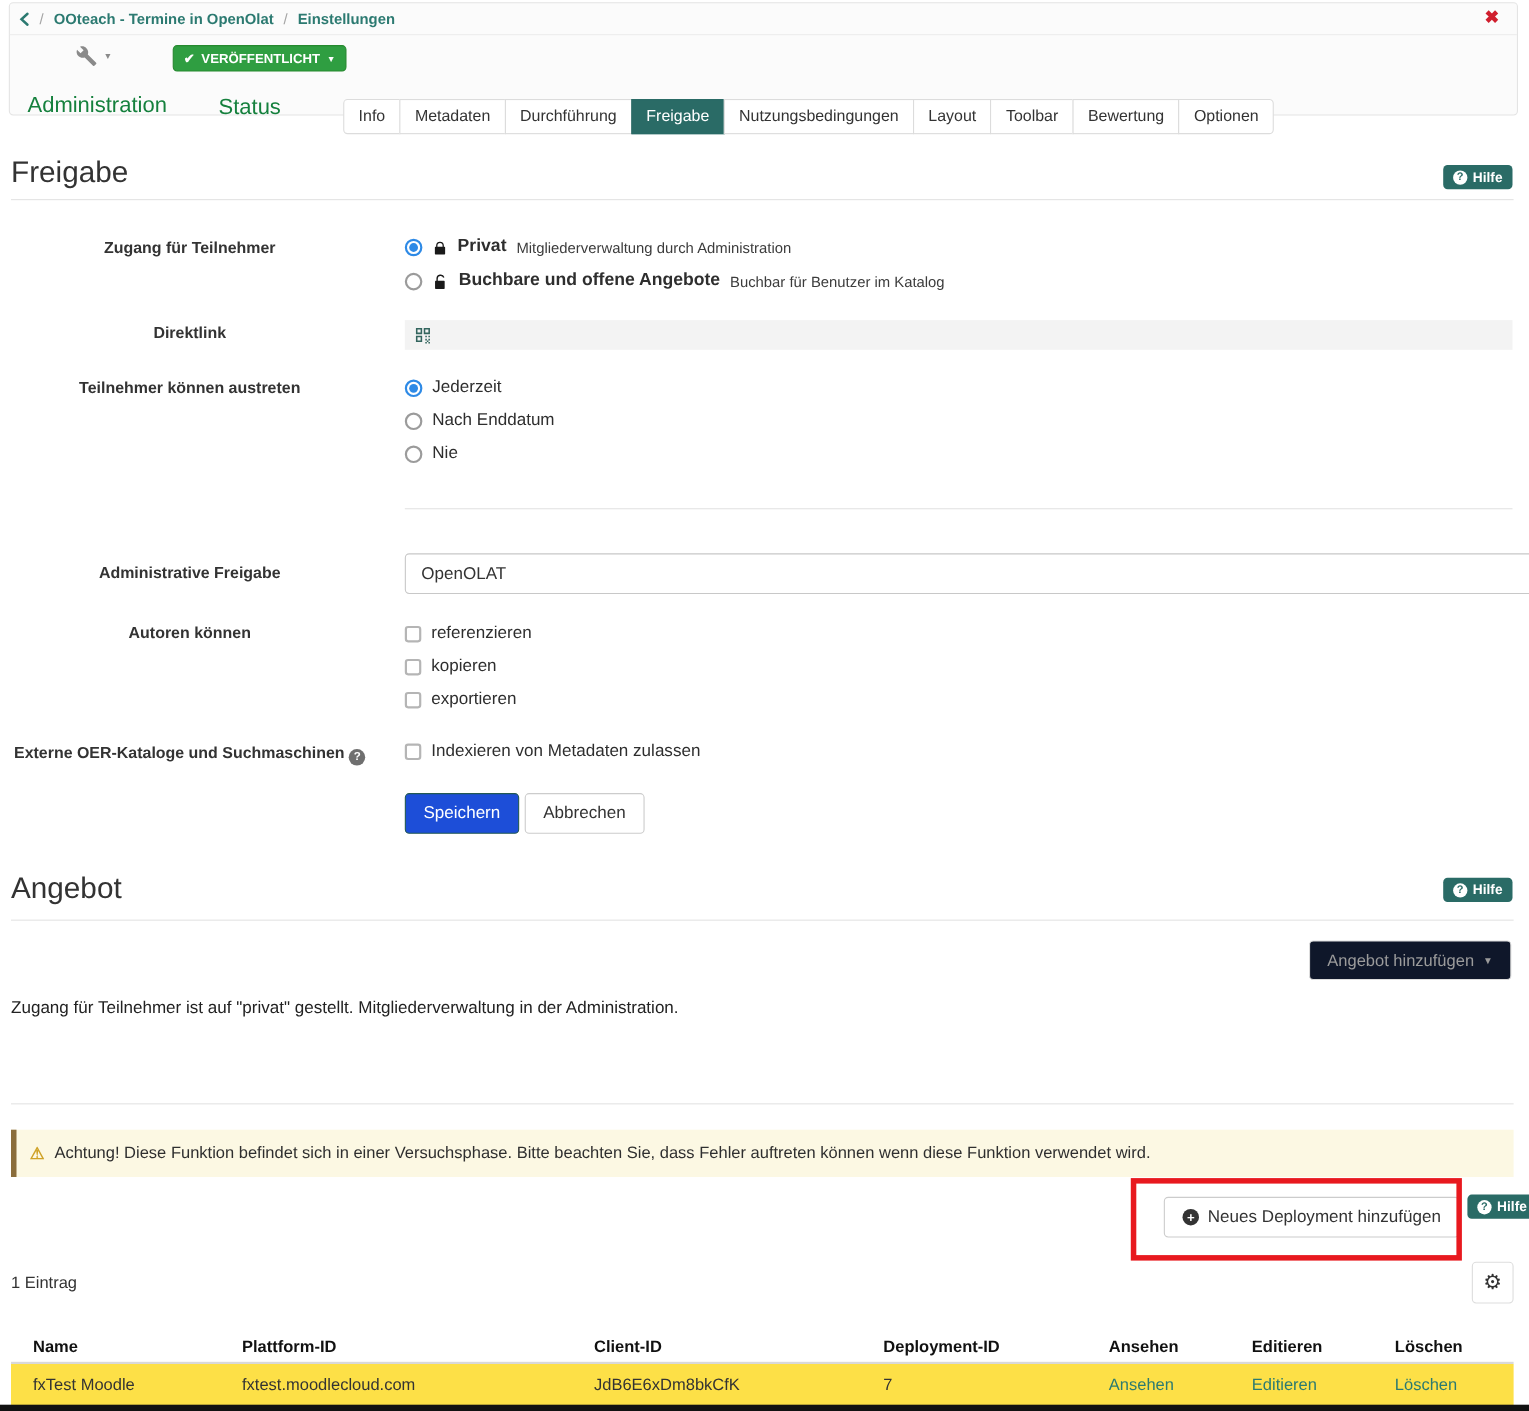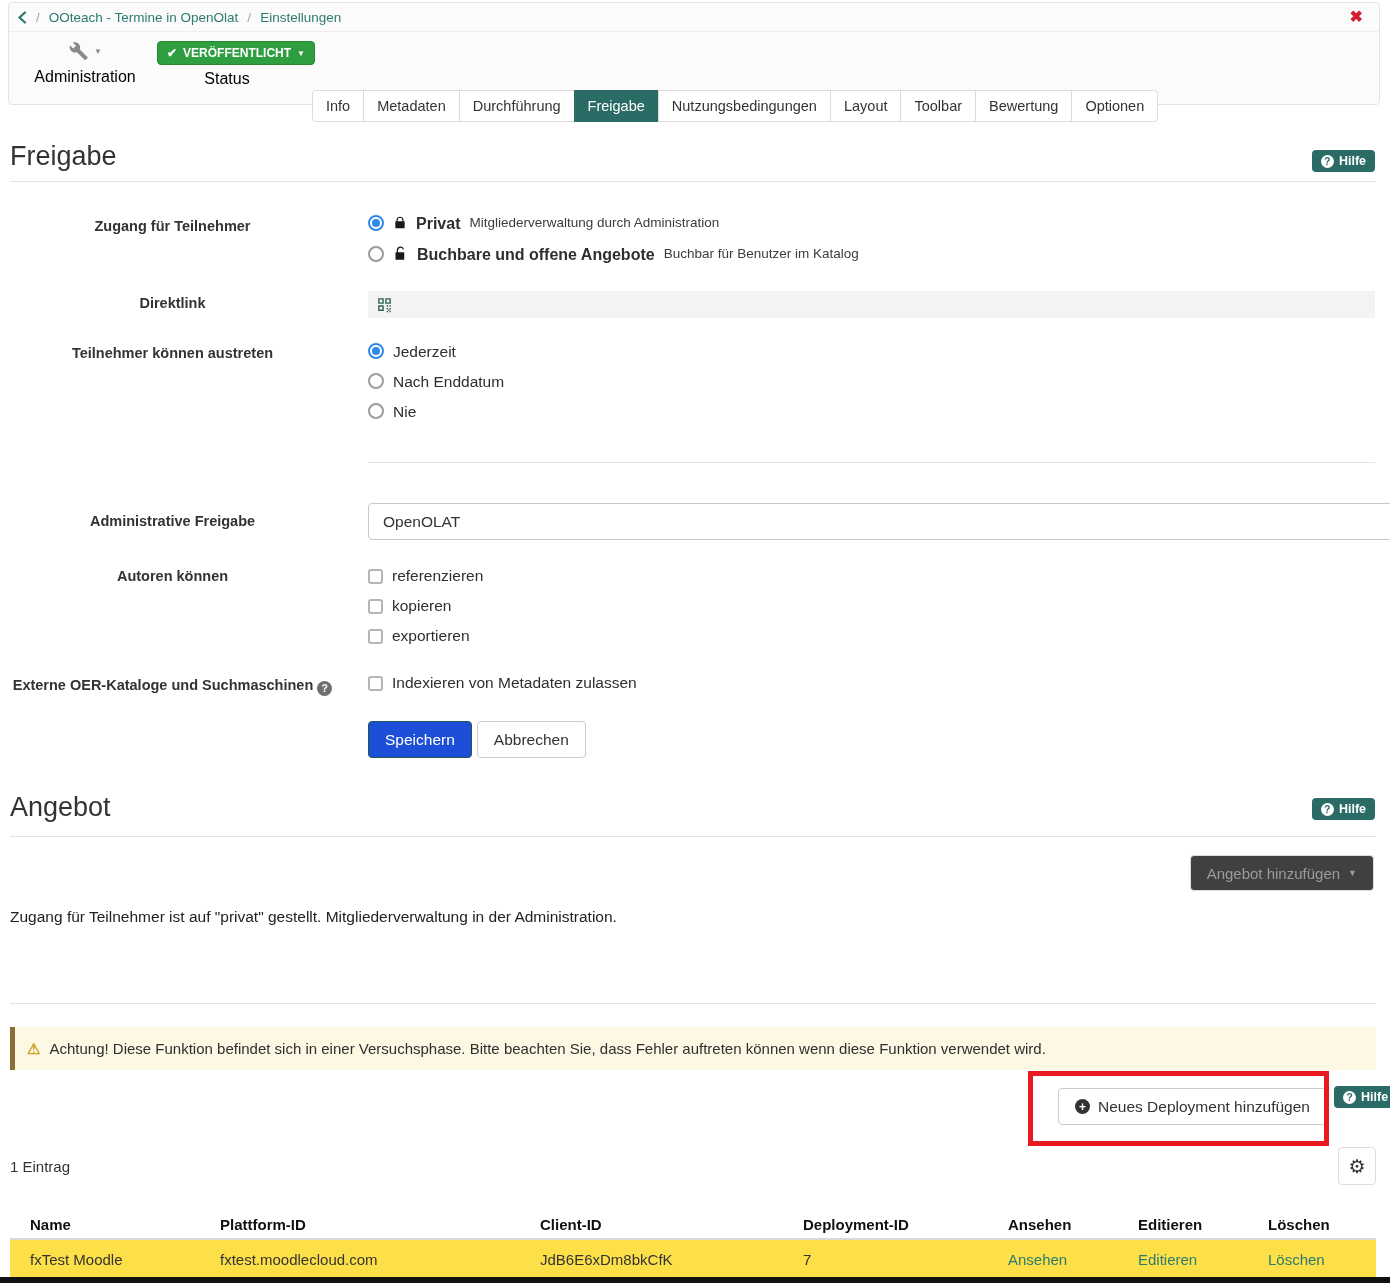--- a/index.html
+++ b/index.html
@@ -12,30 +12,30 @@
   
   .header-box {
     position:absolute; left:8px; top:2px; width:1372px; height:103px;
     background:#fbfbfb; border:1px solid #e4e4e4; border-radius:4px;
   }
   .breadcrumb-bar {
     height:29px; border-bottom:1px solid #ededed;
     display:flex; align-items:center; padding-left:8px; gap:9px;
     font-size:13.5px;
   }
-  .crumb-link { color:#2c7a71; text-decoration:none; cursor:pointer; }
+  .crumb-link { color:#2c7a71; text-decoration:none; cursor:pointer;font-weight:bold; }
   .crumb-sep { color:#a5a5a5; }
   .back-chevron { display:flex; align-items:center; cursor:pointer; }
   .close-x {
     position:absolute; right:16px; top:6px; color:#d01f2e;
     font-size:16px; font-weight:bold; cursor:pointer; line-height:1;
   }
   .tool-block { position:absolute; top:36px; text-align:center; }
   .tool-block .icon-row { display:flex; align-items:center; justify-content:center; gap:5px; height:24px; }
-  .tool-label { margin-top:5px; color:#000000; font-size:16px; }
+  .tool-label { margin-top:22px; color:#15803d; font-size:20px; }
   .caret { font-size:8px; color:#8a8a8a; }
   .status-badge {
     display:inline-flex; align-items:center; gap:6px;
     background:#2f9e41; border:1px solid #26892f; border-radius:4px;
     color:#fff; font-size:12px; font-weight:bold; padding:4px 9px; cursor:pointer;
   }
   .status-badge .caret { color:#fff; }
   .badge-check { font-size:12px; }
   
   .tabs { position:absolute; left:312px; top:90px; display:flex; font-size:14.5px; }
@@ -62,21 +62,21 @@
   .f-label {
     position:absolute; left:10px; width:325px; text-align:center;
     font-weight:bold; font-size:14.5px; color:#333;
   }
   .q-grey {
     display:inline-flex; width:15px; height:15px; border-radius:50%;
     background:#6f6f6f; color:#fff; font-size:10.5px; font-weight:bold;
     align-items:center; justify-content:center; vertical-align:-2px; margin-left:4px; cursor:pointer;
   }
   .ctrl { position:absolute; left:368px; }
-  .radio-row { display:flex; align-items:flex-start; gap:9px; cursor:pointer; }
+  .radio-row { display:flex; align-items:flex-end; gap:9px; cursor:pointer; }
   .radio {
     width:16px; height:16px; border-radius:50%; border:2px solid #9b9b9b; background:#fff; flex:0 0 auto;
   }
   .radio.on { border-color:#2e8ae6; position:relative; }
   .radio.on::after {
     content:""; position:absolute; left:2px; top:2px; width:8px; height:8px;
     border-radius:50%; background:#2e8ae6;
   }
   .opt-name { font-size:16px; font-weight:600; color:#2e2e2e; }
   .opt-desc { font-size:13.5px; color:#3c3c3c; }
@@ -93,21 +93,21 @@
   }
   .select-box .caret { position:absolute; right:14px; font-size:9px; color:#444; }
   .cb-row { display:flex; align-items:center; gap:9px; cursor:pointer; }
   .checkbox { width:15px; height:15px; border:2px solid #b5b5b5; border-radius:3px; background:#fff; flex:0 0 auto; }
   .btn {
     display:inline-flex; align-items:center; justify-content:center; gap:8px;
     border-radius:4px; font-size:15.5px; cursor:pointer; padding:0 16px; height:37px;
   }
   .btn-primary { background:#1d4ed8; border:1px solid #235953; color:#fff; }
   .btn-default { background:#fff; border:1px solid #ccc; color:#333; }
-  .btn-disabled { background:#404040; border:1px solid #ddd; color:#9b9b9b; }
+  .btn-disabled { background:#0f172a; border:1px solid #ddd; color:#9b9b9b; }
   .btn-row { position:absolute; left:368px; top:721px; display:flex; gap:5px; }
   
   .add-offer { position:absolute; right:16px; top:855px; height:36px; font-size:15px; }
   .add-offer .caret { font-size:9px; color:#9b9b9b; }
   .info-text { position:absolute; left:10px; top:908px; font-size:15.5px; color:#222; }
   
   .lti-title { font-size:23.5px !important; }
   .warning-box {
     position:absolute; left:10px; top:1027px; width:1366px; height:43px;
     background:#fcf8e3; border-left:5px solid #8a6d3b;

